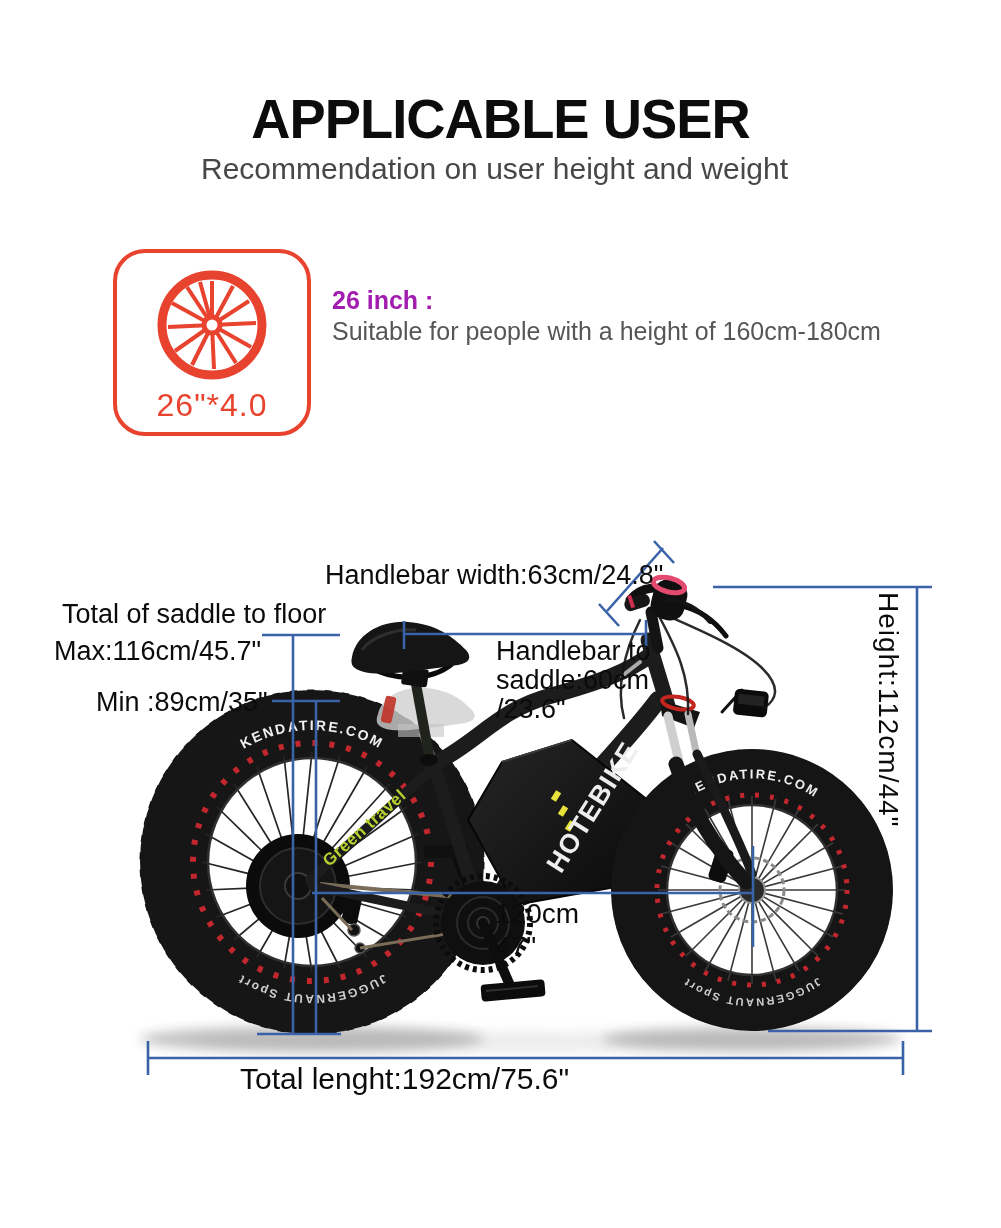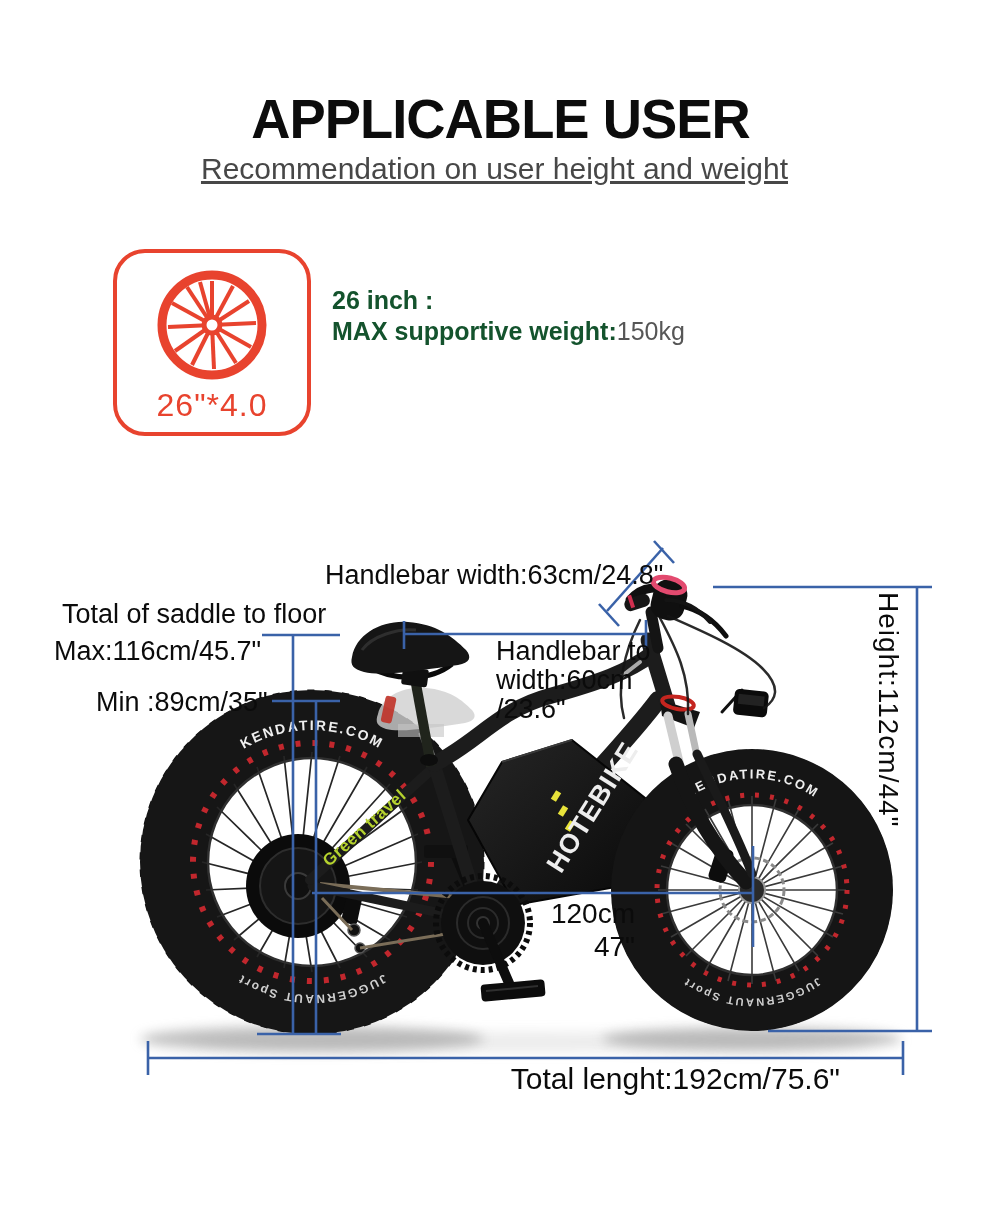--- a/index.html
+++ b/index.html
@@ -5,34 +5,34 @@
   :root{ --accent:#3a62a8; --red:#e8432e; }
   html,body{margin:0;padding:0;background:#fff;}
   body{width:1001px;height:1228px;position:relative;overflow:hidden;
        font-family:"Liberation Sans",sans-serif;color:#0d0d0d;}
   .abs{position:absolute;}
   
   .title{left:0;top:86px;width:1001px;text-align:center;
          font-size:56px;font-weight:bold;letter-spacing:-1px;color:#0c0c0c;
          transform:scaleX(.97);}
   .subtitle{left:0;top:152px;width:989px;text-align:center;
-            font-size:30px;color:#474747;text-decoration:underline;}
+            font-size:30px;color:#474747;}
   
   .badge{left:113px;top:249px;width:190px;height:179px;
          border:4px solid var(--red);border-radius:32px;color:var(--red);
          display:flex;flex-direction:column;align-items:center;justify-content:flex-start;}
   .badge svg{margin-top:12px;}
   .badge-label{font-size:32px;letter-spacing:1px;color:var(--red);margin-top:2px;}
   
   .specs{left:332px;top:285px;width:600px;font-size:25px;line-height:31px;color:#565656;}
-  .specs .b{font-weight:bold;color:#14532d;}
+  .specs .b{font-weight:bold;color:#a21caf;}
   
   .lbl{font-size:27px;color:#0b0b0b;white-space:nowrap;line-height:29px;}
   .vert{writing-mode:vertical-rl;text-orientation:sideways;letter-spacing:1px;font-size:28px;}
-  .center{text-align:right;white-space:normal;}
+  .center{text-align:left;white-space:normal;}
   .dim{stroke:var(--accent);stroke-width:2.6;fill:none;}
   svg text{font-family:"Liberation Sans",sans-serif;}
 </style>
 </head>
 <body>
 
 <div class="abs title">APPLICABLE USER</div>
 <div class="abs subtitle">Recommendation on user height and weight</div>
 
 <div class="abs badge">
@@ -53,21 +53,21 @@
         <line x1="60" y1="60" x2="35" y2="22"></line>
       <line x1="60" y1="60" x2="48" y2="17"></line>
     </g>
     <circle cx="60" cy="60" r="8" fill="#fff" stroke="currentColor" stroke-width="5"></circle>
   </svg>
   <div class="badge-label">26"*4.0</div>
 </div>
 
 <div class="abs specs">
   <div class="b">26 inch :</div>
-  <div><span class="b">MAX supportive weight:</span><span>150kg</span></div>
+  <div>Suitable for people with a height of 160cm-180cm</div>
 </div>
 
 <svg class="abs" style="left:0;top:540px" width="1001" height="570" viewBox="0 540 1001 570">
   <defs>
     <linearGradient id="bat" x1="0" y1="0" x2="1" y2="1">
       <stop offset="0" stop-color="#262626"></stop>
         <stop offset="1" stop-color="#0a0a0a"></stop>
     </linearGradient>
     <filter id="soft" x="-30%" y="-250%" width="160%" height="600%">
       <feGaussianBlur stdDeviation="6"></feGaussianBlur>
@@ -245,21 +245,21 @@
     </g>
   </g>
 </svg>
 
 <div class="abs lbl" style="left:325px;top:561px">Handlebar width:63cm/24.8"</div>
 <div class="abs lbl" style="left:62px;top:600px">Total of saddle to floor</div>
 <div class="abs lbl" style="left:54px;top:637px">Max:116cm/45.7"</div>
 <div class="abs lbl" style="left:96px;top:688px">Min :89cm/35"</div>
 <div class="abs lbl" style="left:496px;top:637px">
   <div>Handlebar to</div>
-  <div>width:60cm</div>
+  <div>saddle:60cm</div>
   <div>/23.6"</div>
 </div>
 <div class="abs lbl vert" style="left:874px;top:592px">Height:112cm/44"</div>
 <div class="abs lbl center" style="left:495px;top:897px;width:140px;font-size:28px;line-height:33px">
   <div>120cm</div>
   <div>47"</div>
 </div>
 <div class="abs lbl center" style="left:240px;top:1064px;width:600px;font-size:30px">Total lenght:192cm/75.6"</div>
 
 </body></html>

